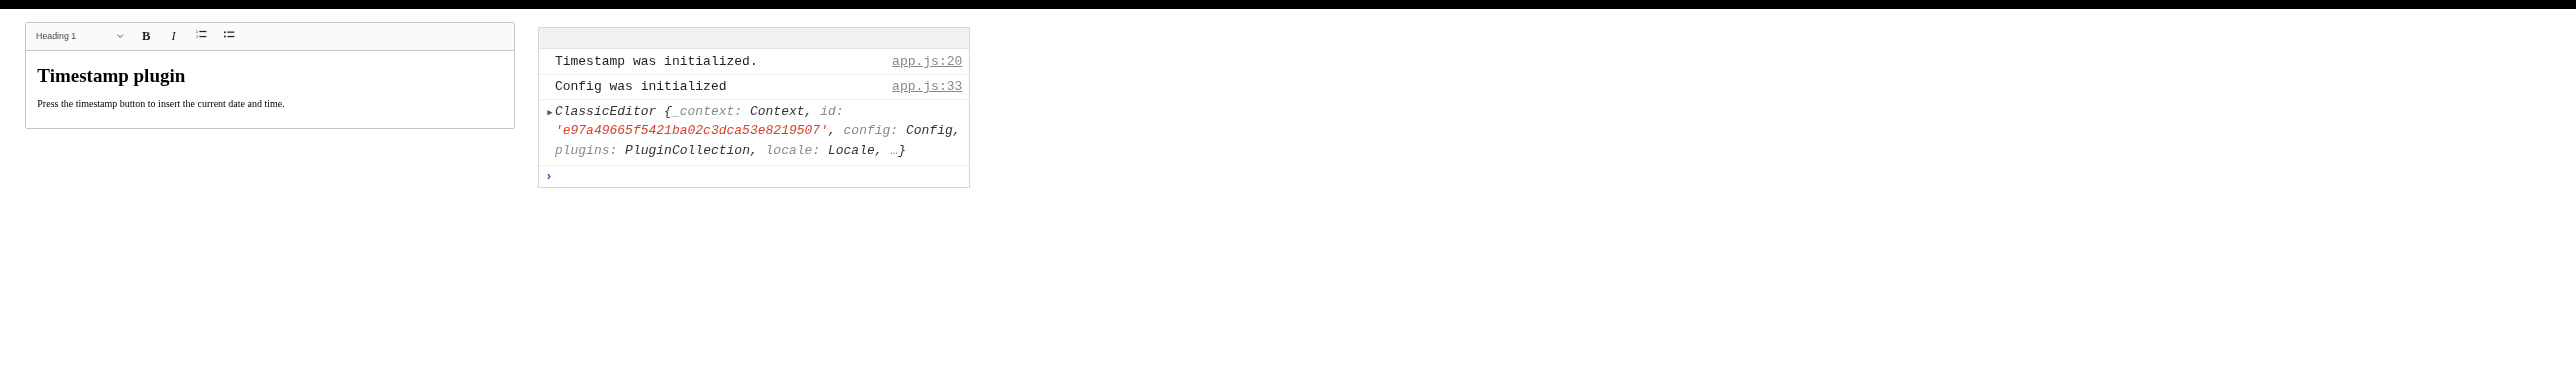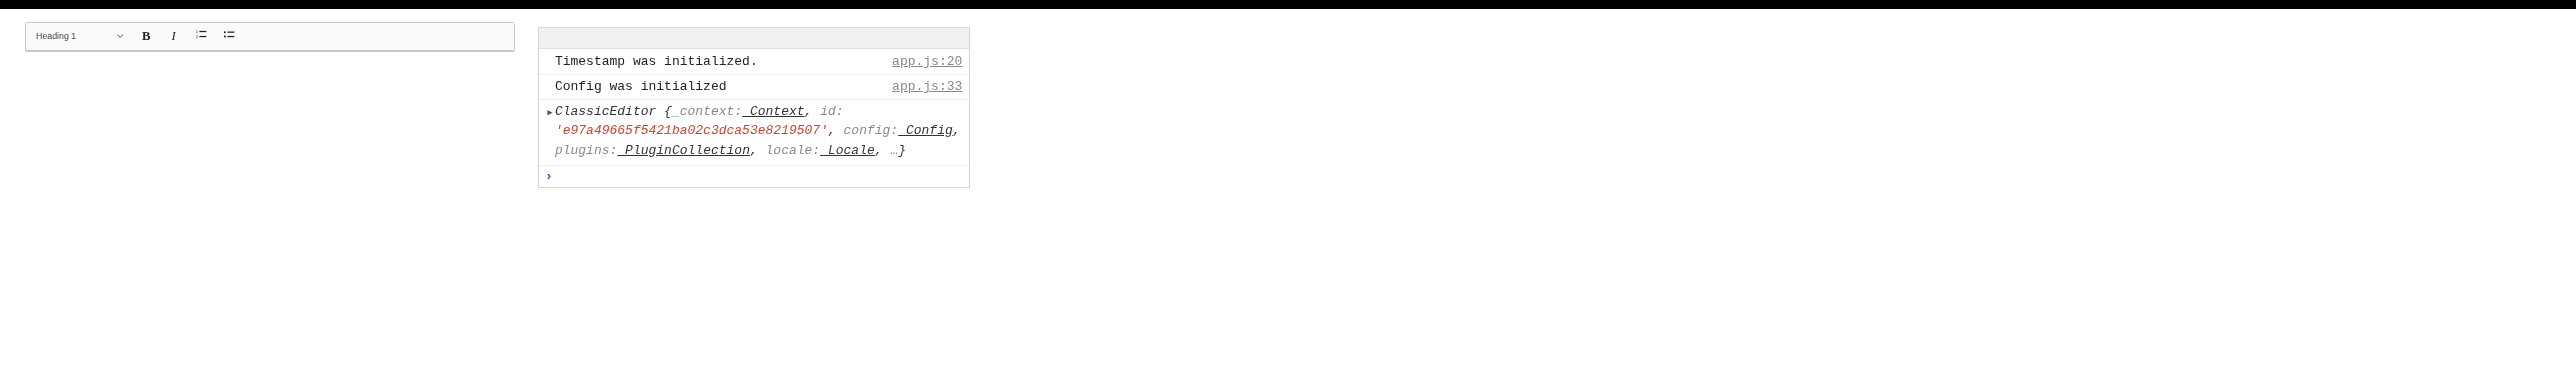--- a/index.html
+++ b/index.html
@@ -126,21 +126,21 @@
     user-select: none;
   }
   .obj-content {
     flex: 1 1 auto;
     font-style: italic;
     color: #333;
     word-break: break-word;
   }
   .obj-content .klass { font-style: italic; text-align: center; }
   .obj-content .key { color: #8a8a8a; }
-  .obj-content .val { color: #333; font-style: italic; text-decoration: underline; }
+  .obj-content .val { color: #333; font-style: italic; }
   .obj-content .str { color: #d84027; }
   .prompt-row {
     padding: 2.5px 6.3px 3.8px 6.3px;
     display: flex;
     align-items: center;
     color: #2156d9;
   }
   .prompt-row .chev {
     font-weight: 700;
     margin-right: 3.8px;
@@ -187,20 +187,24 @@
           <svg viewBox="0 0 20 20">
             <circle cx="3" cy="5" r="1.6" fill="#222"></circle>
             <rect x="7" y="4" width="11" height="2" fill="#222"></rect>
             <circle cx="3" cy="12" r="1.6" fill="#222"></circle>
             <rect x="7" y="11" width="11" height="2" fill="#222"></rect>
           </svg>
         </span>
       </div>
 
     </div>
+    <div class="editor-body">
+      <h1>Timestamp plugin</h1>
+      <p>Press the timestamp button to insert the current date and time.</p>
+    </div>
   </div>
 
   <div class="console">
     <div class="console-header"></div>
 
     <div class="console-row">
       <span class="msg">Timestamp was initialized.</span>
       <span class="src">app.js:20</span>
     </div>
 

